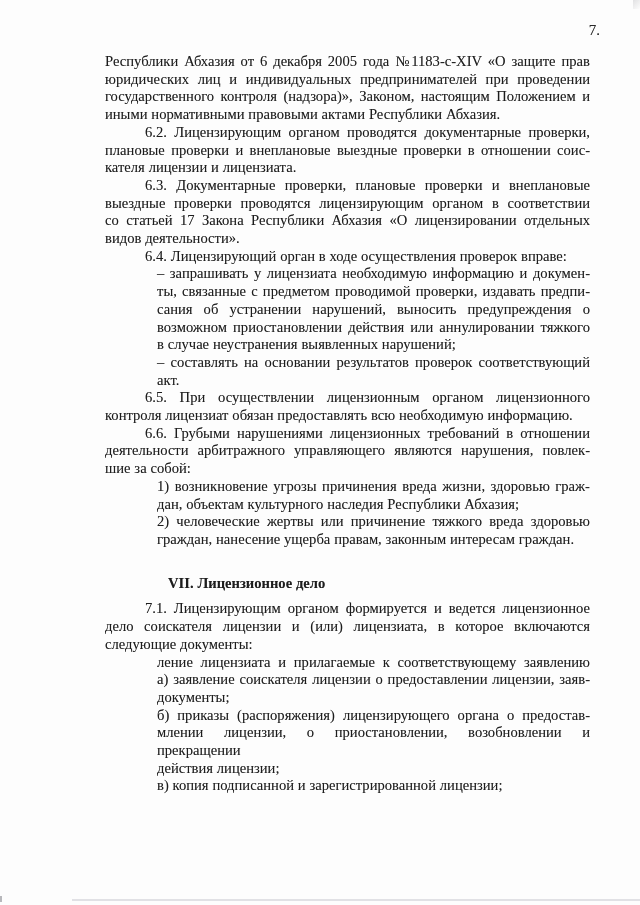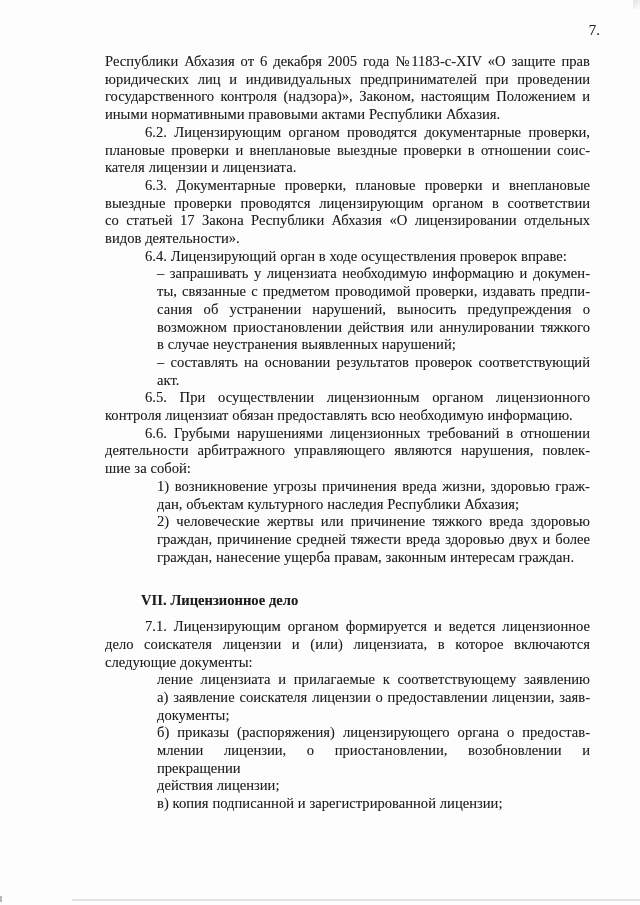--- a/index.html
+++ b/index.html
@@ -39,21 +39,21 @@
   .line {
     text-align: justify;
     text-align-last: justify;
     white-space: normal;
   }
   .line.last { text-align-last: left; }
   .para.first > .line.first { text-indent: 40px; }
   .para.hang { margin-left: 52px; }
   .heading {
     font-weight: bold;
-    margin-left: 36px;
+    margin-left: 63px;
     margin-top: 26px;
     margin-bottom: 8px;
   }
   
   .artifact-bottom-line {
     position: absolute;
     left: 72px;
     right: 0;
     top: 899px;
     height: 2px;
@@ -125,21 +125,20 @@
         <div class="line first">6.6. Грубыми нарушениями лицензионных требований в отношении</div>
         <div class="line">деятельности арбитражного управляющего являются нарушения, повлек-</div>
         <div class="line last">шие за собой:</div>
       </div>
       <div class="para hang">
         <div class="line first">1) возникновение угрозы причинения вреда жизни, здоровью граж-</div>
         <div class="line last">дан, объектам культурного наследия Республики Абхазия;</div>
       </div>
       <div class="para hang">
         <div class="line first">2) человеческие жертвы или причинение тяжкого вреда здоровью</div>
-        <div class="line">граждан, причинение средней тяжести вреда здоровью двух и более</div>
         <div class="line last">граждан, нанесение ущерба правам, законным интересам граждан.</div>
       </div>
       <div class="heading">
         <div class="line first last">VII. Лицензионное дело</div>
       </div>
       <div class="para first">
         <div class="line first">7.1. Лицензирующим органом формируется и ведется лицензионное</div>
         <div class="line">дело соискателя лицензии и (или) лицензиата, в которое включаются</div>
         <div class="line last">следующие документы:</div>
       </div>

